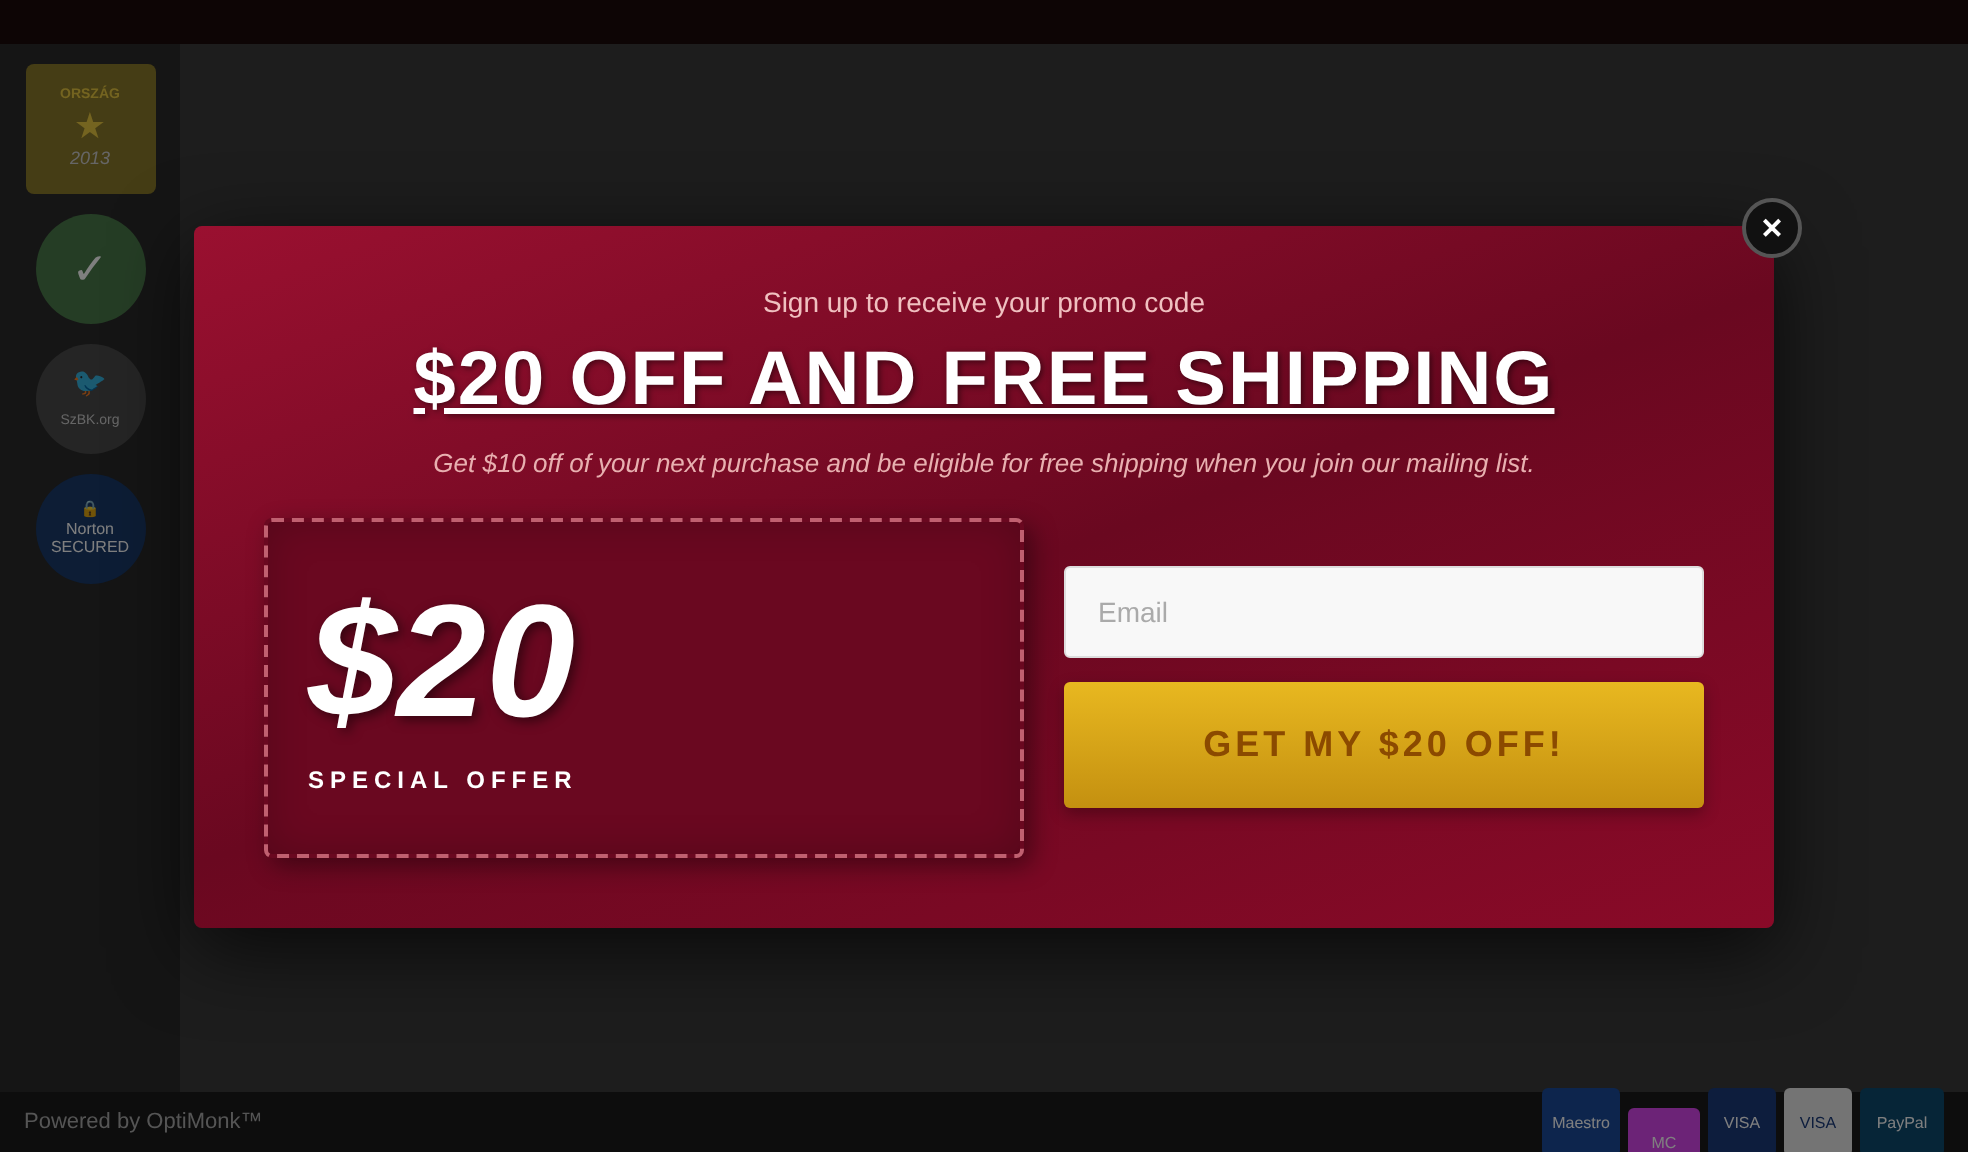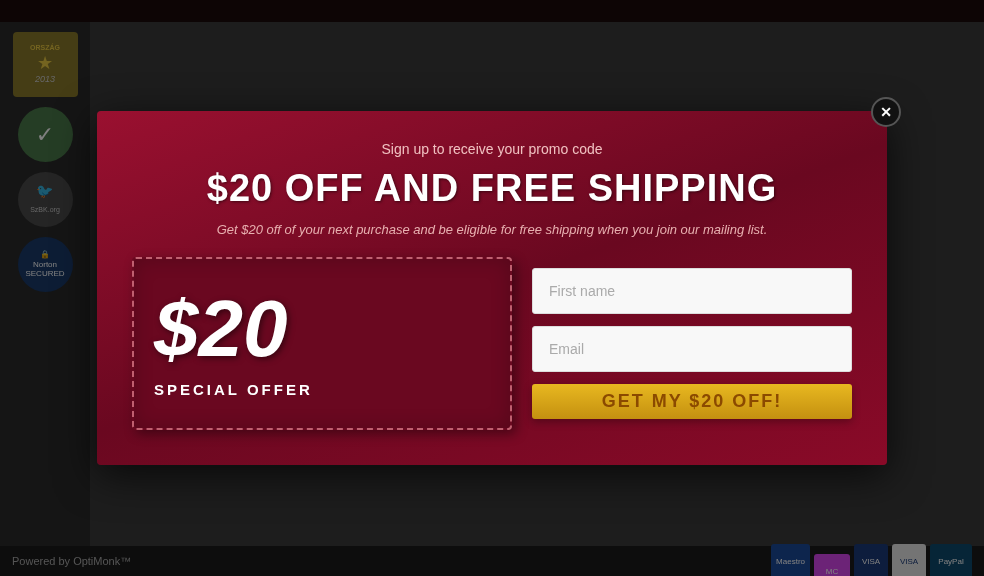--- a/index.html
+++ b/index.html
@@ -162,20 +162,21 @@
       margin-bottom: 10px;
     }
 
     .modal-title {
       color: #ffffff;
       font-size: 38px;
       font-weight: 900;
       letter-spacing: 1px;
       text-shadow: 1px 1px 3px rgba(0,0,0,0.5);
       margin-bottom: 12px;
+      text-decoration: underline;
     }
 
     .modal-desc {
       color: #e8b0b0;
       font-size: 13px;
       font-style: italic;
     }
 
     .modal-body {
       display: flex;
@@ -201,21 +202,21 @@
       font-size: 80px;
       font-weight: 900;
       font-style: italic;
       text-shadow: 2px 2px 6px rgba(0,0,0,0.5);
       line-height: 1;
       margin-bottom: 12px;
     }
 
     .coupon-label {
       color: #ffffff;
-      font-size: 15px;
+      font-size: 12px;
       font-weight: bold;
       letter-spacing: 3px;
     }
 
     
     .form-area {
       flex: 1;
       display: flex;
       flex-direction: column;
       gap: 12px;
@@ -231,21 +232,21 @@
       background: #f8f8f8;
       outline: none;
     }
 
     .form-input::placeholder {
       color: #aaa;
     }
 
     .submit-btn {
       width: 100%;
-      padding: 7px;
+      padding: 21px;
       background: #d4a017;
       background: linear-gradient(180deg, #e8b820 0%, #c49010 100%);
       color: #8b4a00;
       font-size: 18px;
       font-weight: 900;
       letter-spacing: 2px;
       border: none;
       border-radius: 3px;
       cursor: pointer;
       text-transform: uppercase;
@@ -289,30 +290,29 @@
 
 <div class="overlay">
 
   <div class="modal">
 
     <div class="close-btn">✕</div>
 
     <div class="modal-header">
       <p class="modal-subtitle">Sign up to receive your promo code</p>
       <h1 class="modal-title">$20 OFF AND FREE SHIPPING</h1>
-      <p class="modal-desc">Get $20 off of your next purchase and be eligible for free shipping when you join our mailing list.</p>
+      <p class="modal-desc">Get $10 off of your next purchase and be eligible for free shipping when you join our mailing list.</p>
     </div>
 
     <div class="modal-body">
 
       <div class="coupon-box">
         <div class="coupon-amount">$20</div>
         <div class="coupon-label">SPECIAL OFFER</div>
       </div>
 
       <div class="form-area">
-        <input class="form-input" type="text" placeholder="First name" style="">
         <input class="form-input" type="email" placeholder="Email" style="">
         <button class="submit-btn">GET MY $20 OFF!</button>
       </div>
     </div>
   </div>
 </div>
 
 </body></html>

